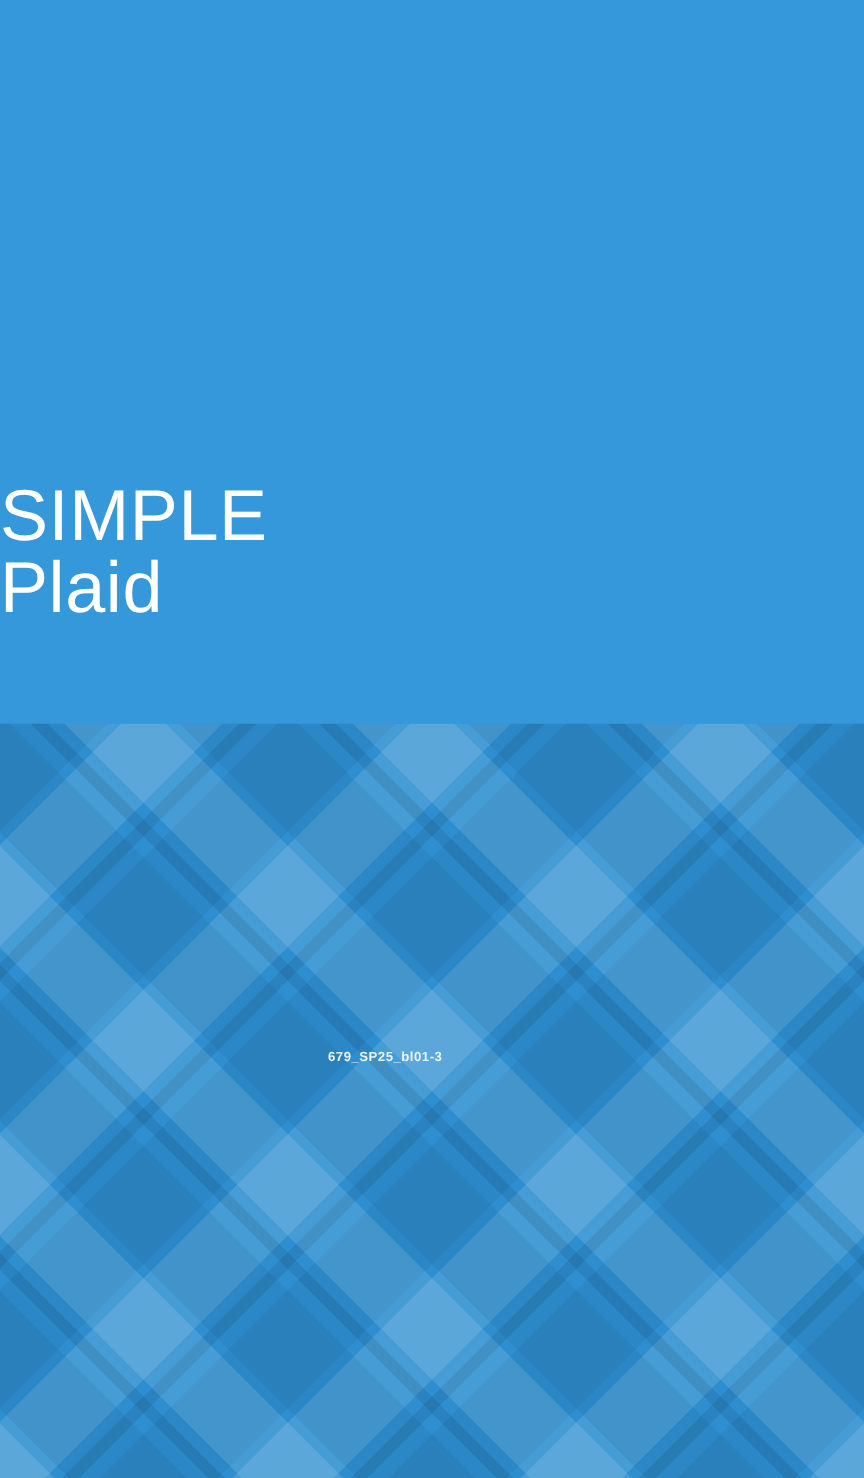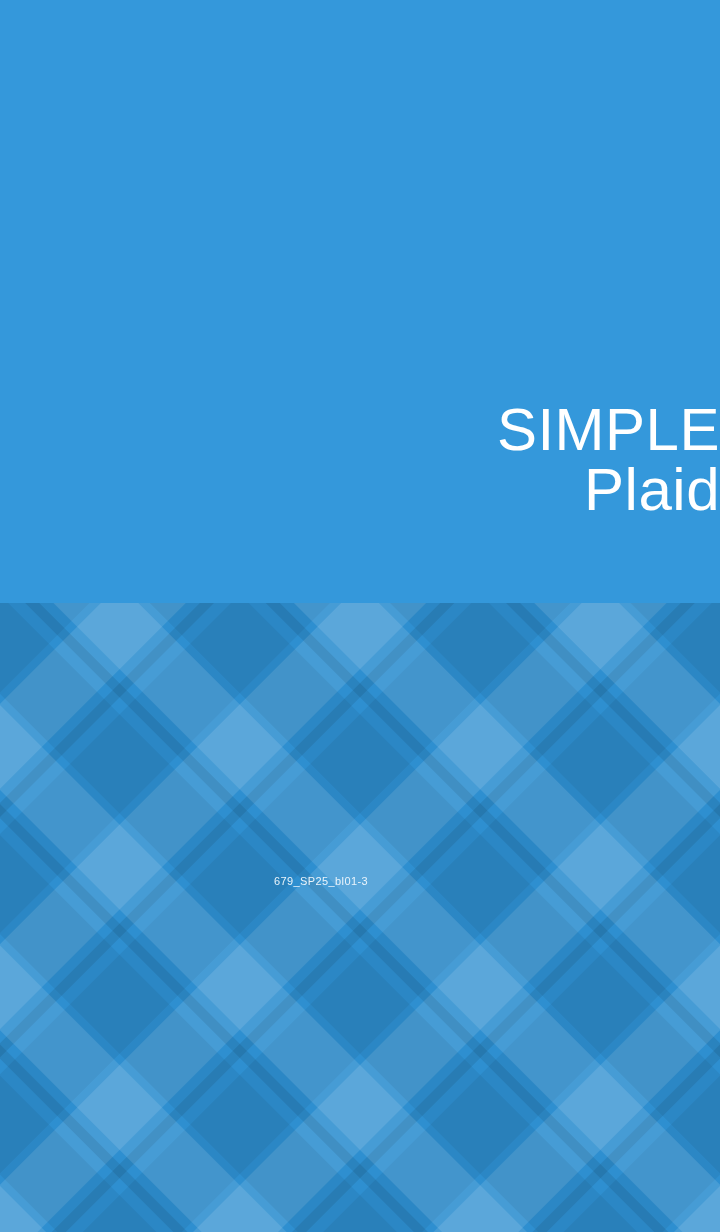--- a/index.html
+++ b/index.html
@@ -25,21 +25,21 @@
     height: 603px;
     background: #3498db;
     z-index: 5;
   }
 
   #title-block {
     position: absolute;
     left: 0;
     top: 400px;
     width: 720px;
-    text-align: right;
+    text-align: left;
     z-index: 6;
   }
 
   #theme-title-primary {
     display: block;
     font-family: "Liberation Sans", sans-serif;
     font-weight: 300;
     font-size: 60px;
     line-height: 1.0;
     letter-spacing: 0.5px;
@@ -156,21 +156,21 @@
   
   #product-code {
     position: absolute;
     left: 0;
     top: 875px;
     width: 642px;
     text-align: center;
     z-index: 8;
     font-family: "Liberation Sans", sans-serif;
     font-size: 11px;
-    font-weight: 400;
+    font-weight: 700;
     letter-spacing: 0.4px;
     color: #eaf4fb;
     -webkit-font-smoothing: antialiased;
   }
 </style>
 </head>
 <body>
 
 <div id="screen">
 

